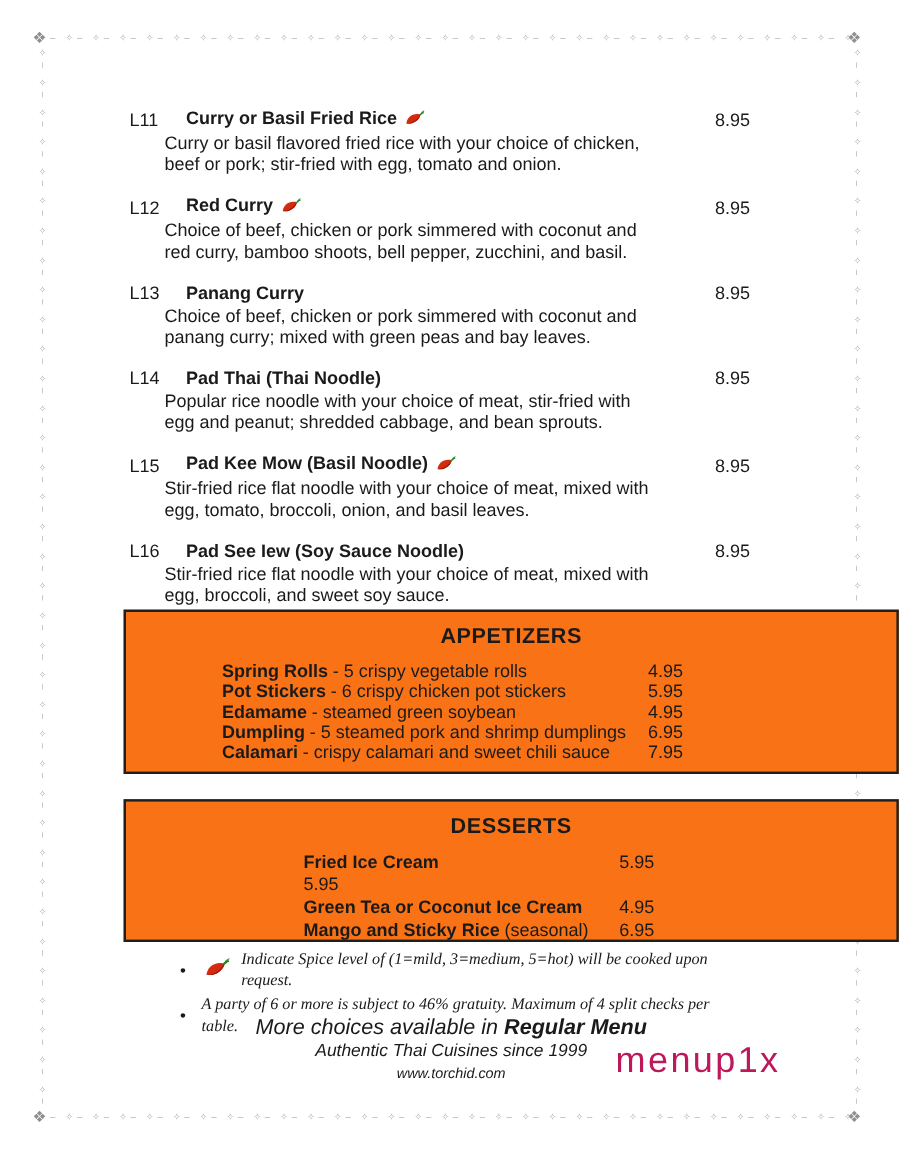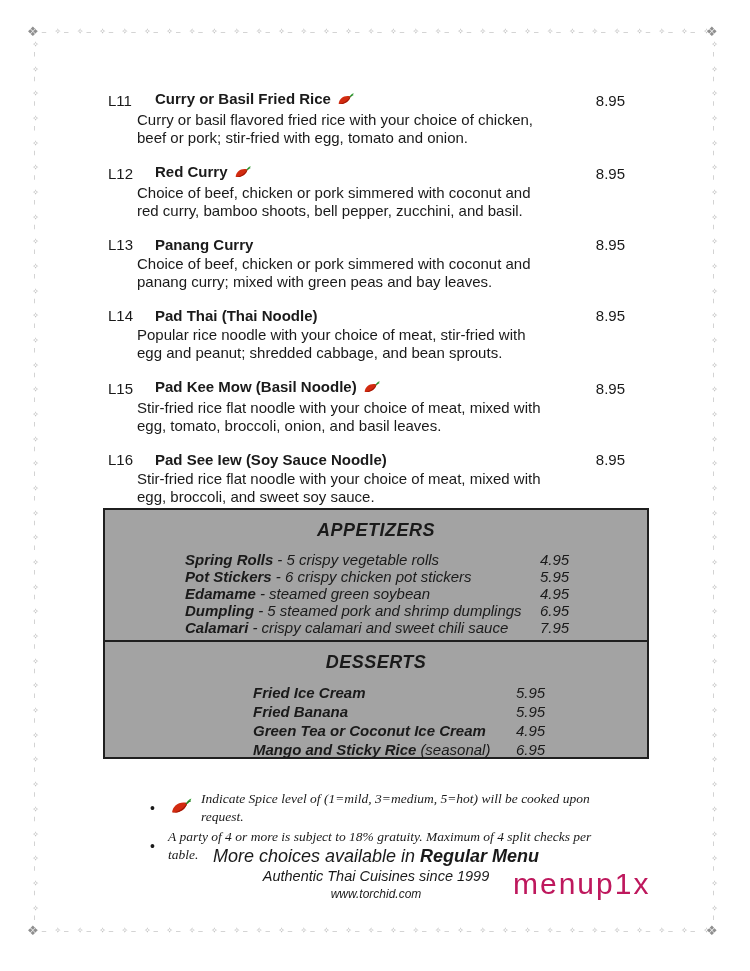--- a/index.html
+++ b/index.html
@@ -27,23 +27,23 @@
   .item  { margin-bottom:17px; font-size:15px; }
   .item-head { display:flex; align-items:flex-end; line-height:18px; }
   .item-code { width:47px; flex:0 0 47px; }
   .item-title { font-weight:bold; flex:1 1 auto; }
   .item-price { flex:0 0 60px; text-align:right; }
   .item-desc { margin-left:29px; width:404px; line-height:17.5px; margin-top:1px; }
 
   .chili { display:inline-block; vertical-align:-2px; margin-left:6px; }
 
   
-  .box { position:absolute; left:103px; width:546px; border:2px solid #1f1f1f; background:#a3a3a3; box-sizing:border-box;font-style:italic; }
+  .box { position:absolute; left:103px; width:646px; border:2px solid #1f1f1f; background:#f97316; box-sizing:border-box; }
   .box-appetizers { top:508px; height:137px; }
-  .box-desserts   { top:640px; height:119px; }
+  .box-desserts   { top:666px; height:119px; }
   .box-title { text-align:center; font-size:18px; font-weight:bold; letter-spacing:0.5px; margin:10px 0 10px; }
   .app-list { padding-left:80px; }
   .app-row  { display:flex; font-size:15px; line-height:17px; }
   .app-row .row-txt { width:355px; }
   .des-list { padding-left:148px; }
   .des-row  { display:flex; font-size:15px; line-height:19px; }
   .des-row .row-txt { width:263px; }
   .row-name { font-weight:bold; }
   .row-desc { margin-left:4px; }
   .row-suffix { margin-left:4px; }
@@ -180,21 +180,20 @@
   </section>
 
   <section class="box box-desserts">
     <h2 class="box-title">DESSERTS</h2>
     <div class="des-list">
       <div class="des-row">
         <span class="row-txt"><span class="row-name">Fried Ice Cream</span></span>
         <span class="price">5.95</span>
       </div>
       <div class="des-row">
-        <span class="row-txt"><span class="row-name">Fried Banana</span></span>
         <span class="price">5.95</span>
       </div>
       <div class="des-row">
         <span class="row-txt"><span class="row-name">Green Tea or Coconut Ice Cream</span></span>
         <span class="price">4.95</span>
       </div>
       <div class="des-row">
         <span class="row-txt"><span class="row-name">Mango and Sticky Rice</span><span class="row-suffix">(seasonal)</span></span>
         <span class="price">6.95</span>
       </div>
@@ -207,21 +206,21 @@
       <span class="chili-lg"><svg width="23" height="19" viewBox="0 0 22 18">
             <path d="M2 15.5 C2.5 9.5 8.5 4.5 16.5 6.5 C15.5 12.5 8 17 2 15.5 Z" fill="#d22b10"></path>
             <path d="M2 15.5 C6 15.8 12 13 15 8.5 L16.5 6.5 C15.5 12.5 8 17 2 15.5 Z" fill="#a01705"></path>
             <path d="M16 6.9 C16.3 4.8 18 3 20.5 2.2 C19.6 4.6 18.2 6.3 16.6 7.5 Z" fill="#35a435"></path>
             <path d="M15 7.6 C16.2 5.9 18.1 4.8 20 4.7" fill="none" stroke="#1f7a1f" stroke-width="1"></path>
           </svg></span>
       <span>Indicate Spice level of (1=mild, 3=medium, 5=hot) will be cooked upon request.</span>
     </div>
     <div class="note">
       <span class="note-bullet">•</span>
-      <span>A party of 4 or more is subject to 18% gratuity. Maximum of 4 split checks per table.</span>
+      <span>A party of 6 or more is subject to 46% gratuity. Maximum of 4 split checks per table.</span>
     </div>
   </div>
 
   <footer class="footer">
     <div class="footer-line1"><span>More choices available in </span><span class="bold">Regular Menu</span></div>
     <div class="footer-line2">Authentic Thai Cuisines since 1999</div>
     <div class="footer-line3">www.torchid.com</div>
   </footer>
 
   <div class="watermark">menup1x</div>

